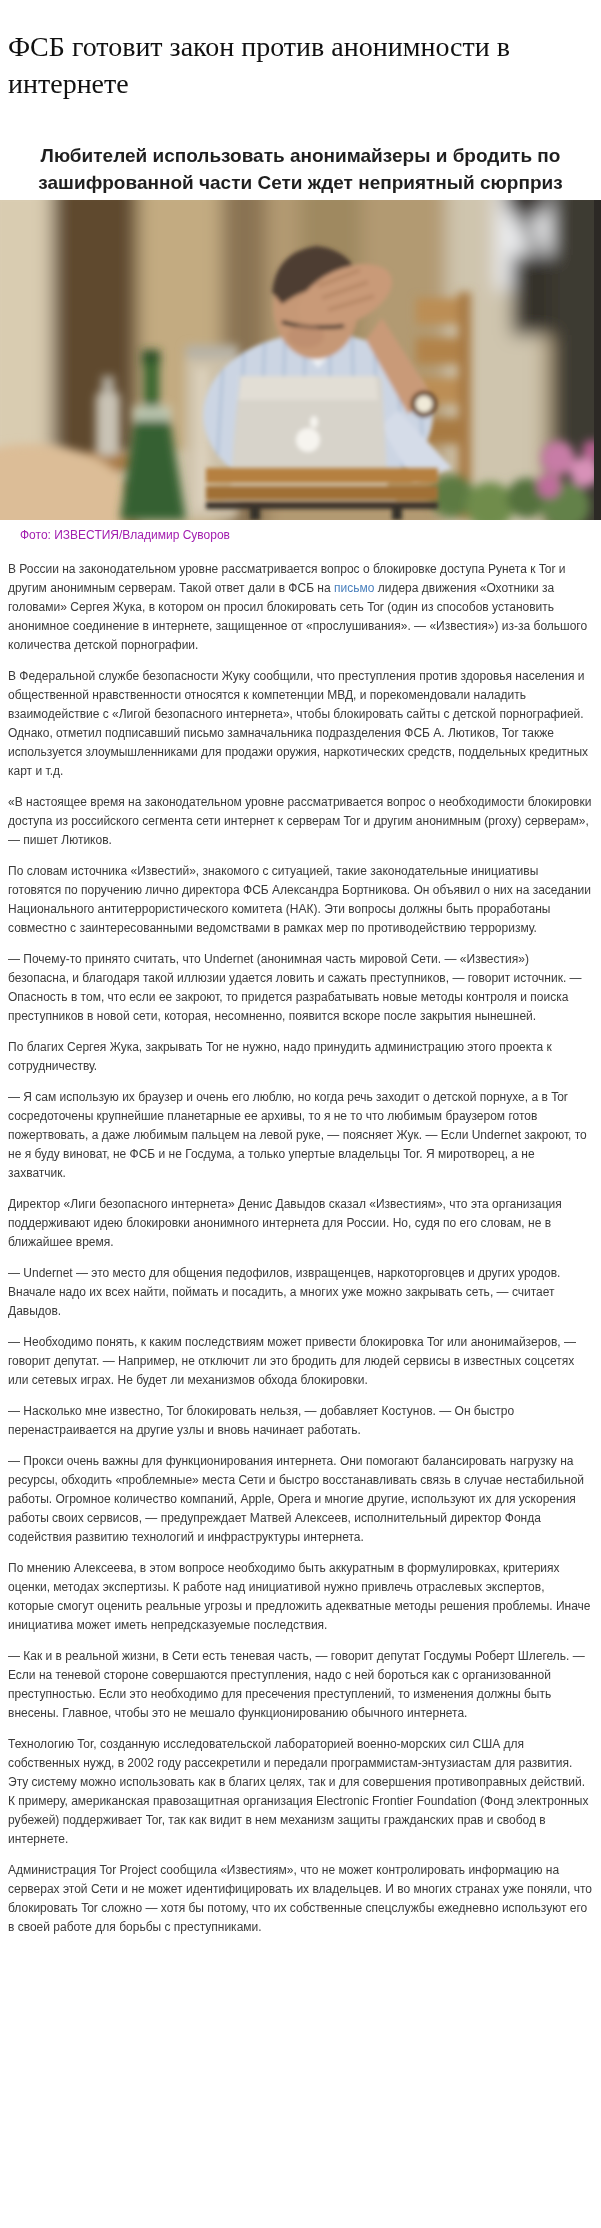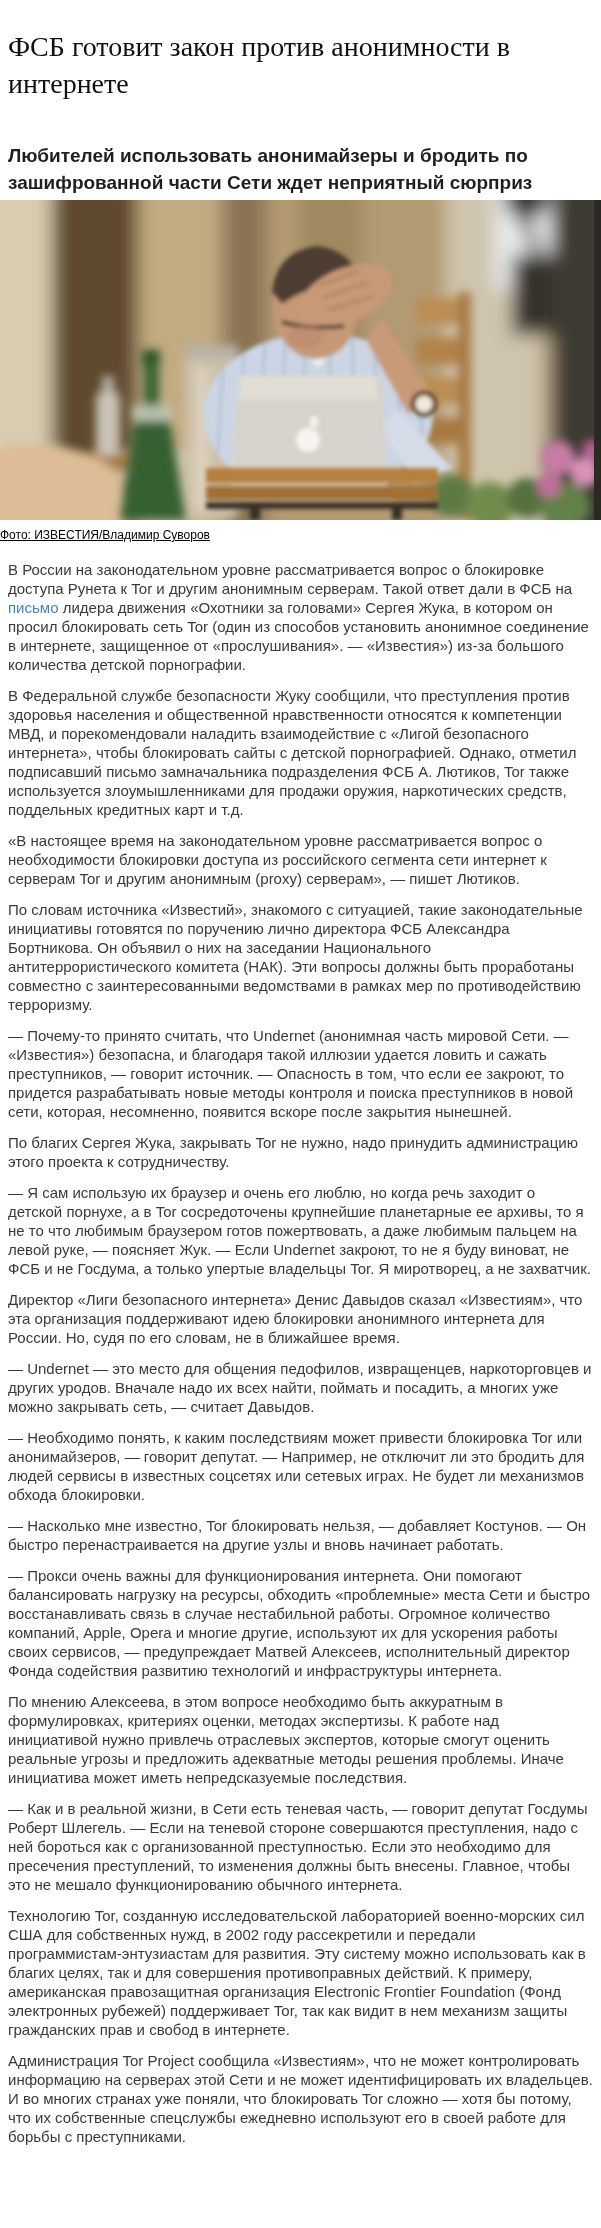--- a/index.html
+++ b/index.html
@@ -20,38 +20,38 @@
     line-height:37px;
     color:#111111;
     letter-spacing:0;
   }
   .page-subtitle{
     margin:40px 8px 0 8px;
     font-size:19px;
     line-height:27px;
     font-weight:bold;
     color:#1f1f1f;
+    text-align:center;
   }
   figure.photo{
     margin:4px 0 0 0;
     padding:0;
     width:601px;
     height:320px;
     line-height:0;
   }
   .photo-caption{
-    margin:8px 8px 0 0;
+    margin:8px 8px 0 20px;
     font-size:12px;
     line-height:15px;
-    color:#000000;
-    text-decoration:underline;
+    color:#a21caf;
   }
   .article-body{
     margin:17px 8px 0 8px;
-    font-size:15px;
+    font-size:12px;
     line-height:19px;
     color:#3a3a3a;
   }
   .article-body p{
     margin:0 0 12px 0;
     padding:0;
   }
   a.inline-link{
     color:#4a80bd;
     text-decoration:none;

